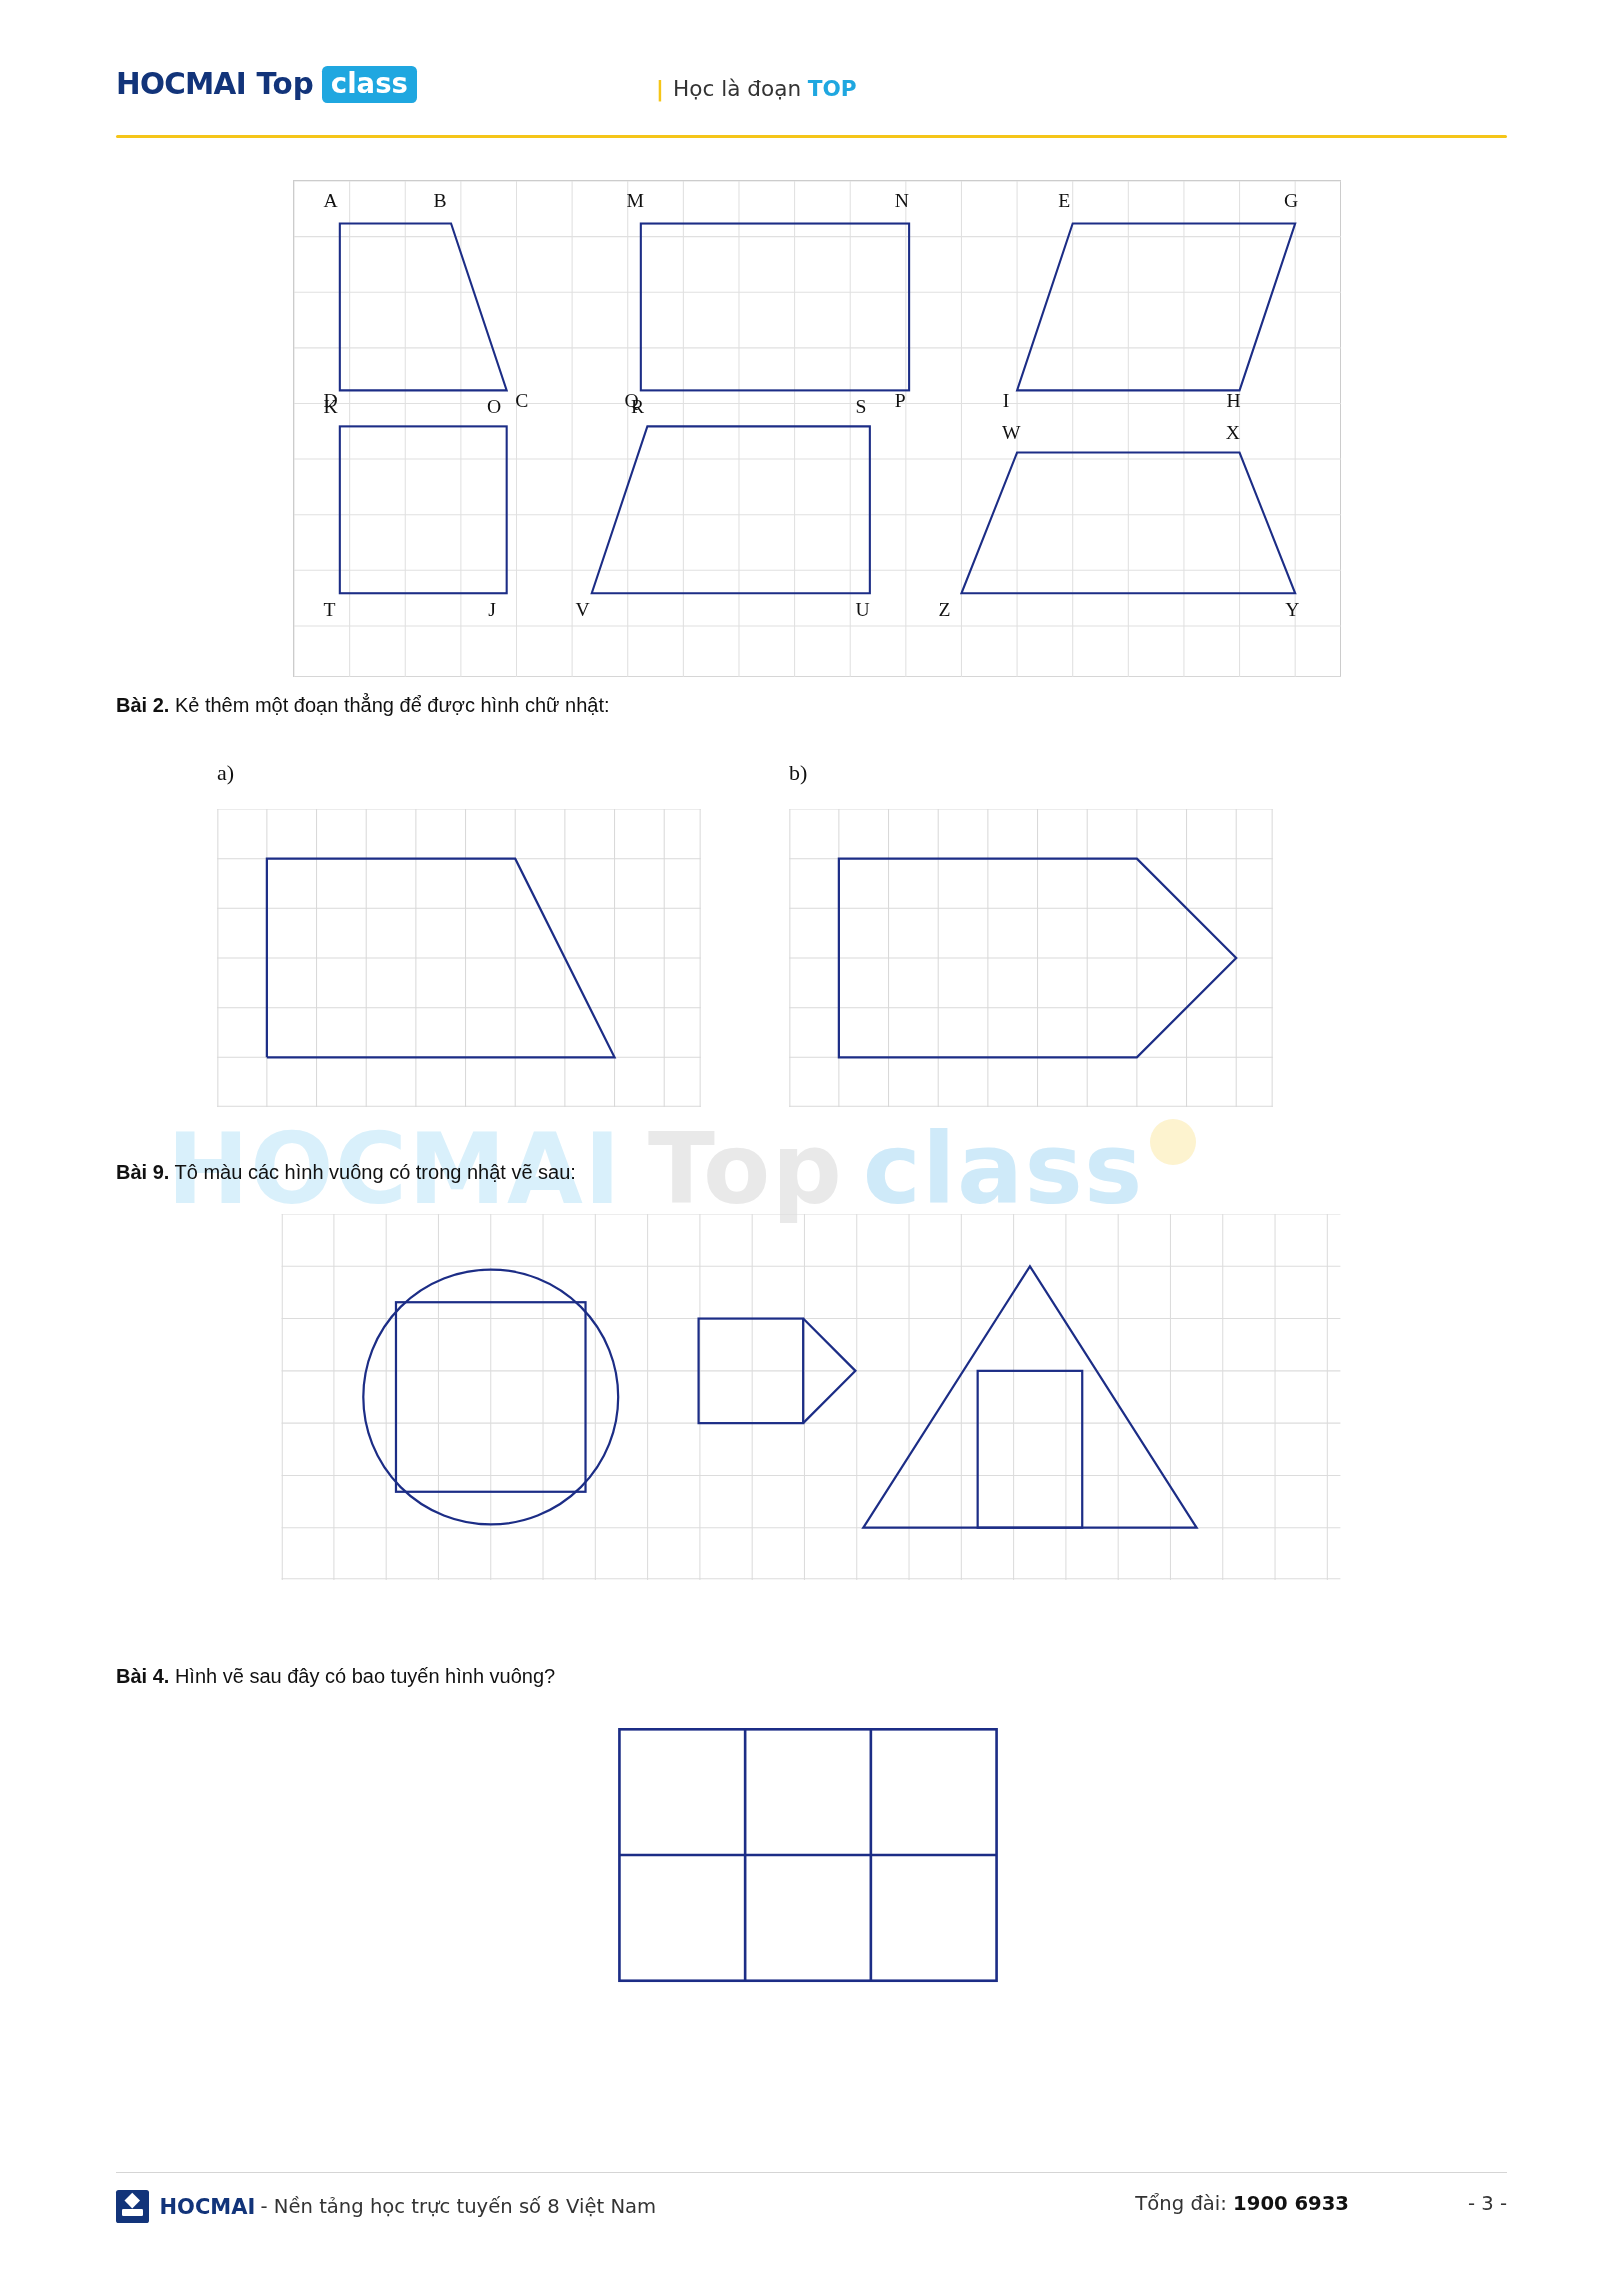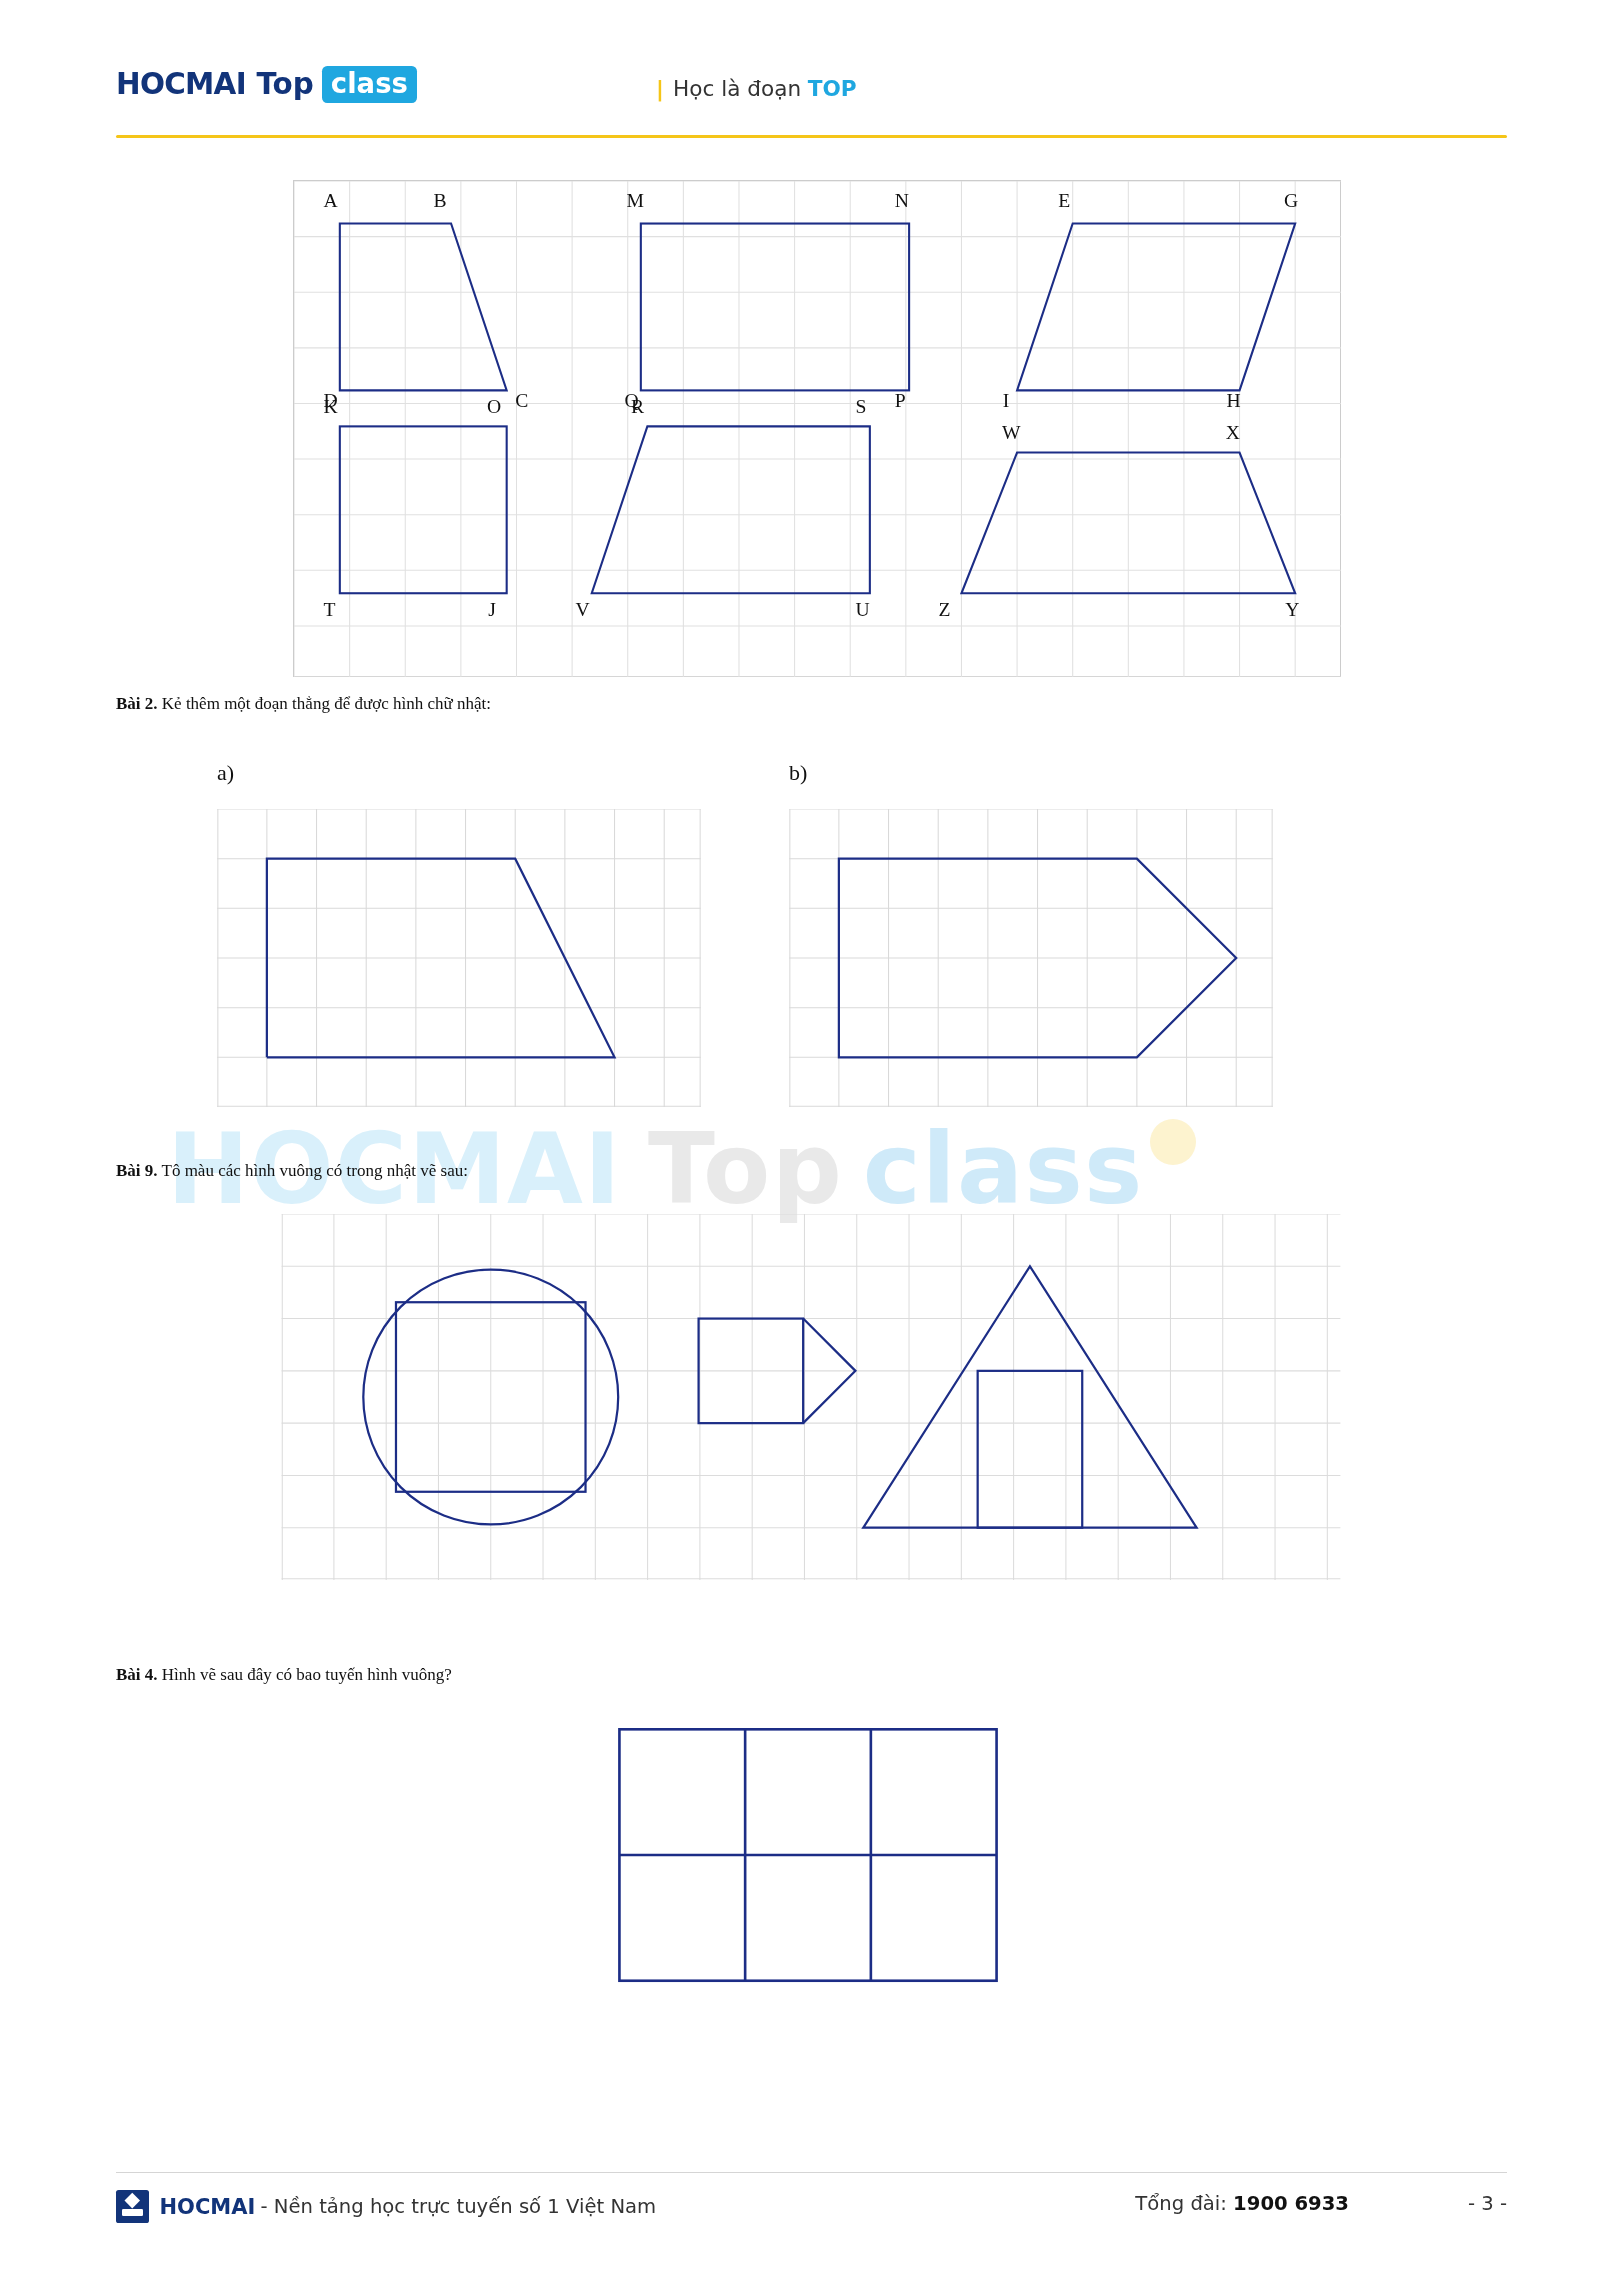--- a/index.html
+++ b/index.html
@@ -121,22 +121,22 @@
 
   .fig-box {
     position: absolute;
     border: 0.7px solid #cccccc;
     box-sizing: border-box;
     background: transparent;
   }
 
   .q {
     position: absolute;
-    font-family: Liberation Serif, serif;
-    font-size: 17px;
+    font-family: Liberation Sans, sans-serif;
+    font-size: 20px;
     color: #111111;
   }
   .q b { font-weight: bold; }
 
   .label-ab {
     position: absolute;
     font-family: "Liberation Serif", serif;
     font-size: 22px;
     color: #111111;
   }
@@ -447,21 +447,21 @@
     </svg>
   </div>
 
 </div>
 
 <div class="footer">
   <div class="footer-rule"></div>
   <div class="footer-inner">
     <span class="footer-logo-mark"></span>
     <span class="footer-brand">HOCMAI</span>
-    <span>- Nền tảng học trực tuyến số 1 Việt Nam</span>
+    <span>- Nền tảng học trực tuyến số 8 Việt Nam</span>
     <span class="footer-hotline">
       <span>Tổng đài:</span>
       <b>1900 6933</b>
     </span>
     <span class="footer-page">- 3 -</span>
   </div>
 </div>
 
 
 </body></html>

